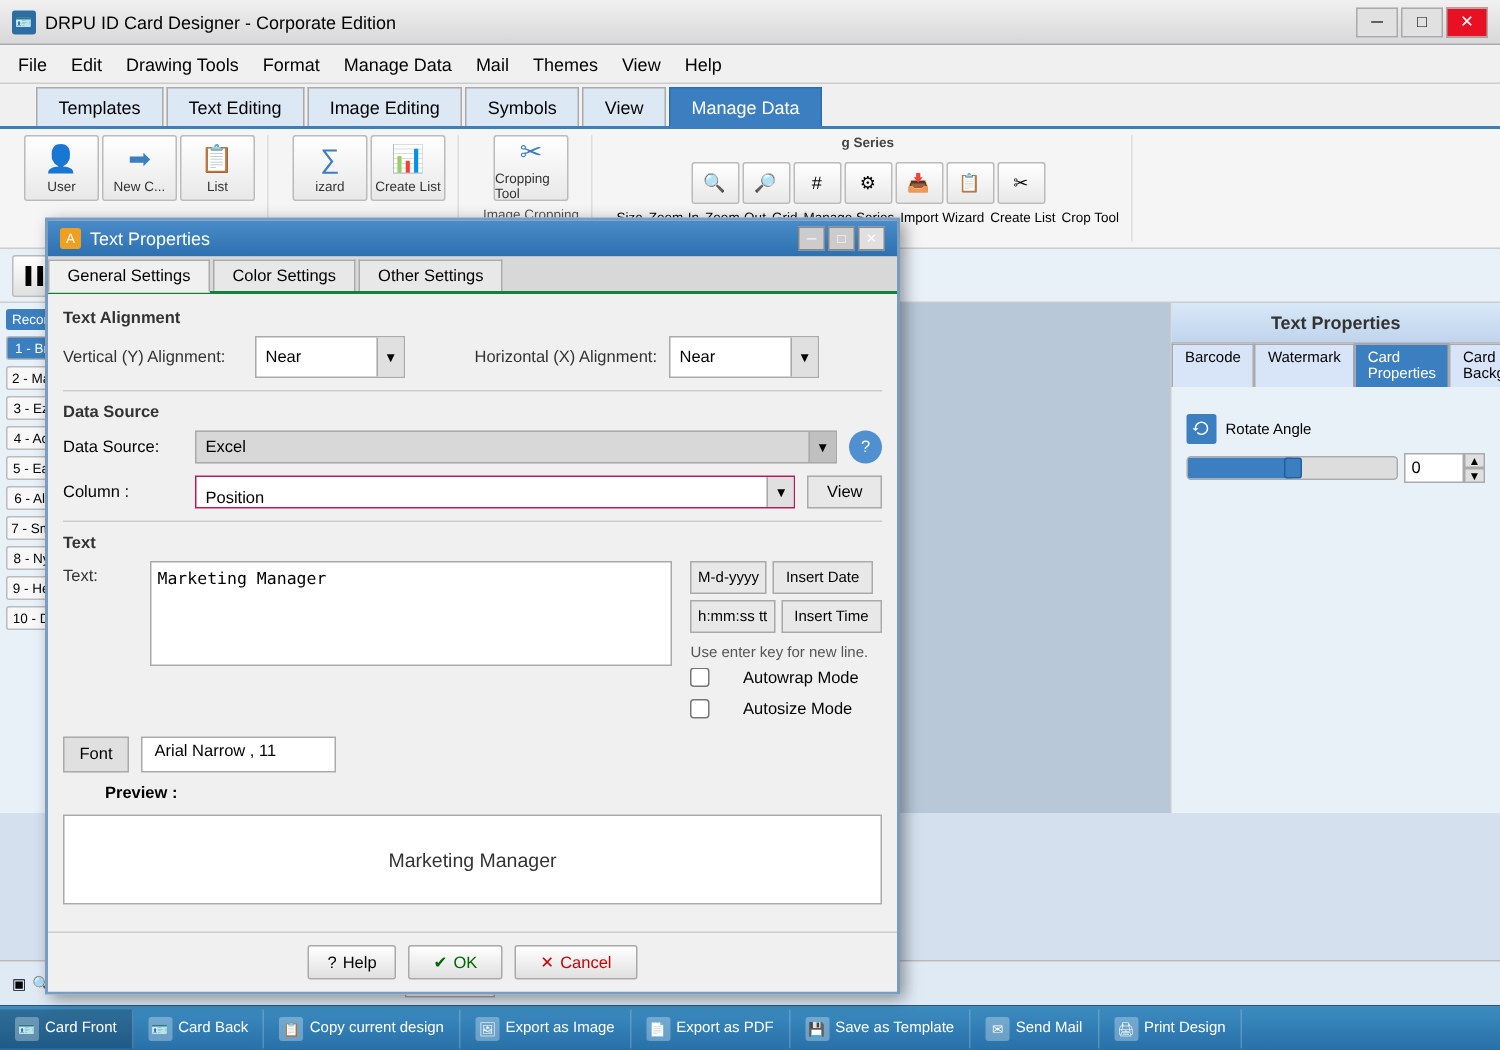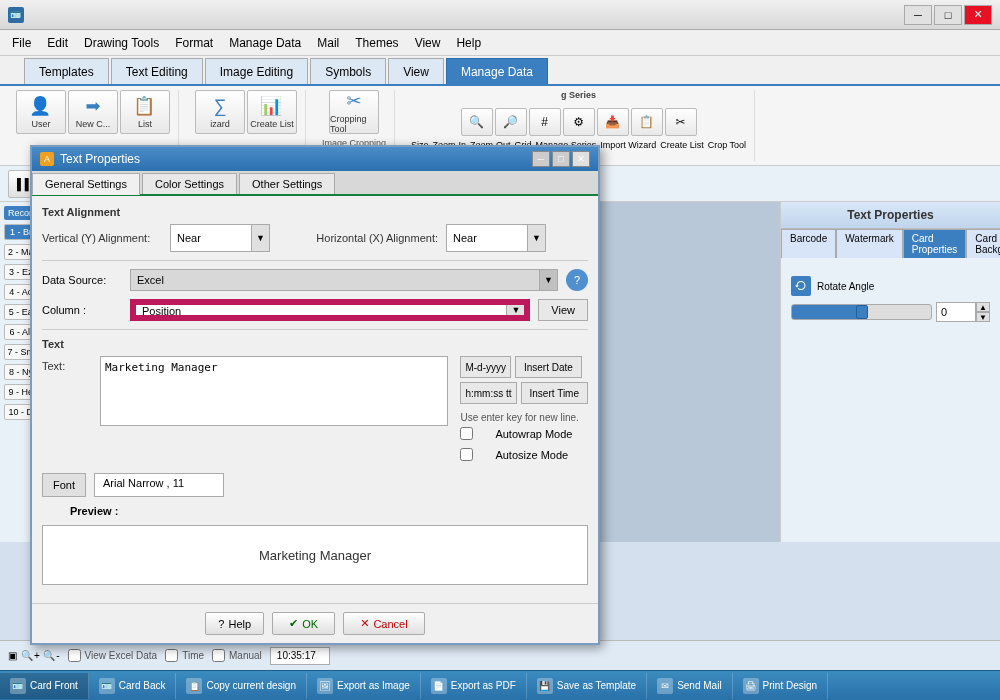--- a/index.html
+++ b/index.html
@@ -527,24 +527,24 @@
     .col-select-wrapper {
       display: flex;
       align-items: center;
       gap: 4px;
       flex: 1;
     }
 
     .col-dropdown {
       flex: 1;
       background: white;
-      border: 6px solid #be185d;
+      border: 1px solid #be185d;
       height: 22px;
       display: flex;
-      align-items: flex-start;
+      align-items: flex-end;
     }
     .col-dropdown-text { flex: 1; padding: 0 6px; font-size: 11px; }
     .col-dropdown-arrow { background: #e0e0e0; height: 100%; width: 18px; display: flex; align-items: center; justify-content: center; border-left: 1px solid #aaa; font-size: 9px; }
 
     .datasrc-dropdown {
       flex: 1;
       background: #d8d8d8;
       border: 1px solid #aaa;
       height: 22px;
       display: flex;
@@ -552,20 +552,21 @@
     }
     .datasrc-dropdown-text { flex: 1; padding: 0 6px; font-size: 11px; }
     .datasrc-dropdown-arrow { background: #c0c0c0; height: 100%; width: 18px; display: flex; align-items: center; justify-content: center; border-left: 1px solid #aaa; font-size: 9px; }
   </style>
 </head>
 <body>
 
 <div class="title-bar">
   <div class="title-bar-left">
     <div class="title-icon">🪪</div>
+    <span>DRPU ID Card Designer - Corporate Edition</span>
   </div>
   <div class="title-controls">
     <div class="title-btn">─</div>
     <div class="title-btn">□</div>
     <div class="title-btn close">✕</div>
   </div>
 </div>
 
 <div class="menu-bar">
   <div class="menu-item">File</div>
@@ -805,20 +806,21 @@
       </div>
       <span class="form-label" style="min-width:160px;text-align:right;">Horizontal (X) Alignment:</span>
       <div class="select-wrapper" style="min-width:100px;">
         <span class="select-text">Near</span>
         <span class="select-arrow">▼</span>
       </div>
     </div>
 
     <div class="section-divider"></div>
 
+    <div class="section-title">Data Source</div>
     <div class="data-source-row">
       <span class="ds-label">Data Source:</span>
       <div class="datasrc-dropdown" style="flex:1;">
         <span class="datasrc-dropdown-text">Excel</span>
         <span class="datasrc-dropdown-arrow">▼</span>
       </div>
       <button class="help-btn">?</button>
     </div>
     <div class="data-source-row">
       <span class="ds-label" style="min-width:80px;">Column :</span>

